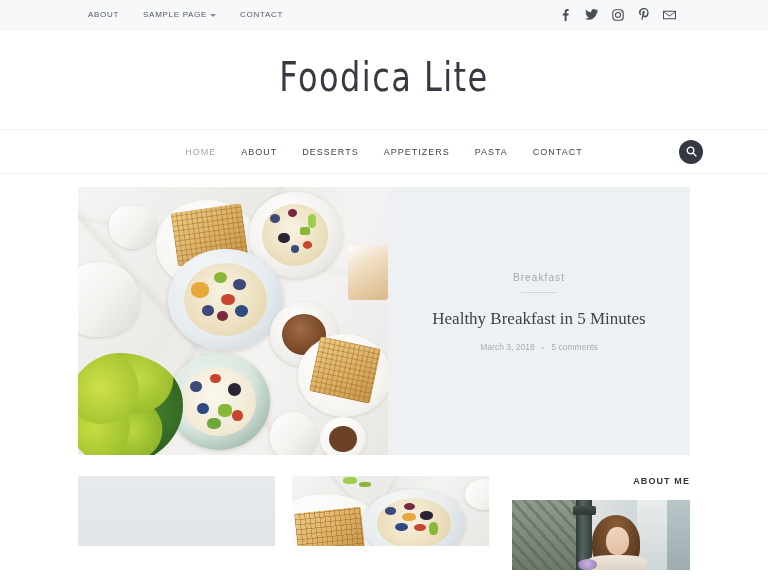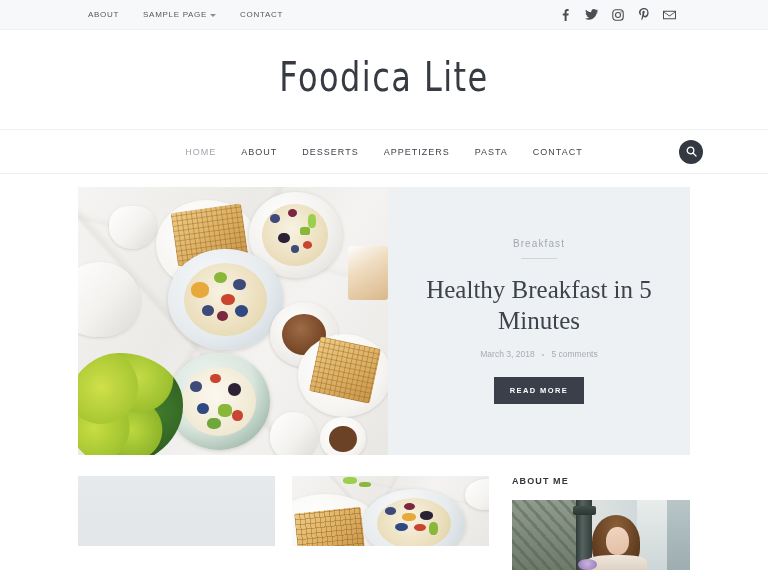--- a/index.html
+++ b/index.html
@@ -148,21 +148,21 @@
     color: #a2a8b0;
     margin-bottom: 9px;
   }
   .hero-divider {
     width: 36px; height: 1px;
     background: #cfd6db;
     margin-bottom: 16px;
   }
   .hero-title {
     font-family: "Liberation Serif", serif;
-    font-size: 25px;
+    font-size: 17px;
     line-height: 1.22;
     color: #3d424b;
     font-weight: 400;
     max-width: 240px;
     margin-bottom: 13px;
   }
   .hero-meta {
     font-size: 8.5px;
     color: #a6acb4;
     display: flex;
@@ -193,21 +193,21 @@
   .posts-col { width: 412px; flex: none; }
   .about-col { flex: 1; }
   .section-heading {
     font-size: 9px;
     font-weight: bold;
     letter-spacing: 1.1px;
     color: #32363d;
     text-transform: uppercase;
     margin-bottom: 14px;
   }
-  .about-col .section-heading { text-align: left; }
+  .about-col .section-heading { text-align: right; }
 
   .posts-grid { display: flex; gap: 17px; }
   .post-card {
     width: 197px;
     height: 70px;
     overflow: hidden;
     position: relative;
     background: #e6e9ec;
     cursor: pointer;
   }
@@ -489,21 +489,20 @@
 
     <div class="hero-content">
       <div class="hero-cat">Breakfast</div>
       <div class="hero-divider"></div>
       <h1 class="hero-title">Healthy Breakfast in 5 Minutes</h1>
       <div class="hero-meta">
         <span>March 3, 2018</span>
         <span class="dot">•</span>
         <span>5 comments</span>
       </div>
-      <button class="read-more">READ MORE</button>
     </div>
 
   </div>
 </div>
 
 <div class="lower">
 
   <section class="posts-col">
     <div class="posts-grid">
 

